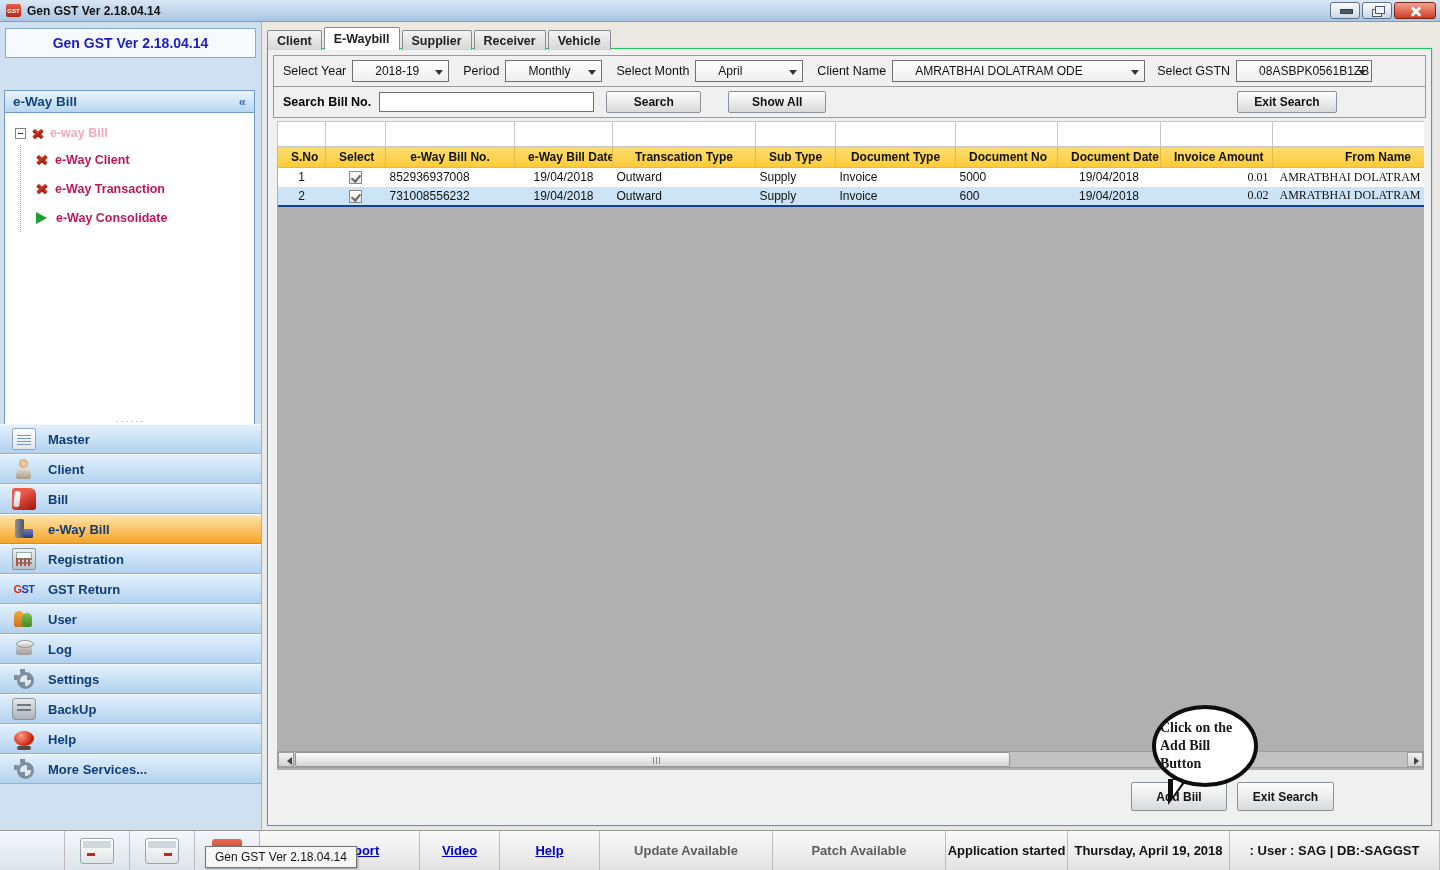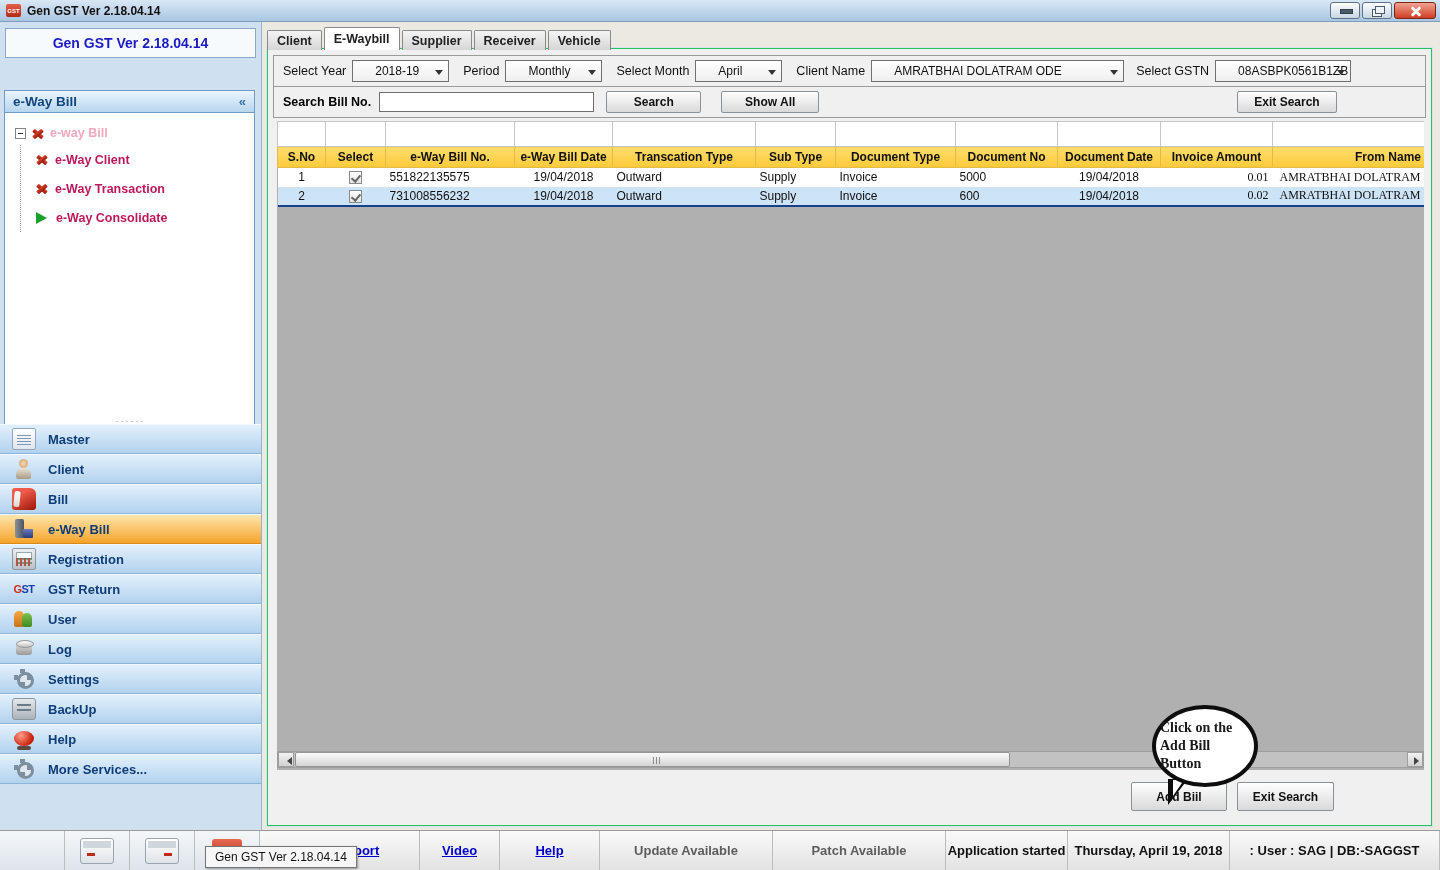--- a/index.html
+++ b/index.html
@@ -105,21 +105,21 @@
   .search-row { height:30px; display:flex; align-items:center; padding-left:9px; font-size:12.5px; }
   .search-row .slabel { font-weight:bold; margin-right:8px;text-align:center; }
   .search-input { width:215px; height:20px; border:1px solid #707070; background:#fff; font-size:12px; padding:0 4px; }
   .btn { height:22px; border:1px solid #8a9199; background:linear-gradient(#fefefe,#d9d9d9); font-weight:bold; font-size:12px;
     font-family:"Liberation Sans",sans-serif; padding:0 12px; border-radius:2px; color:#111; }
   .grid-area { position:absolute; left:9px; top:72px; right:7px; bottom:55px; background:#b0b0b0; overflow:hidden; }
   table.grid { border-collapse:collapse; table-layout:fixed; width:1147px; font-size:12px; }
   table.grid td, table.grid th { overflow:hidden; white-space:nowrap; }
   tr.band td { background:#fff; border:1px solid #c6c6c6; height:25px; }
   tr.hdr th { background:linear-gradient(#fede6e,#fbca38); border:1px solid #e2bc45; border-top-color:#fff0b8;
-    height:21px; font-weight:bold; color:#111; text-align:center; padding:0 3px; }
+    height:21px; font-weight:bold; color:#111; text-align:center; padding:0 13px; }
   tr.hdr th.ar { text-align:right; }
   tr.r td { height:19px; padding:0 4px; color:#111; background:#fff; }
   tr.r.alt td { background:#cde3f6; }
   tr.r td.c { text-align:center; } tr.r td.ar { text-align:right;font-family:Liberation Serif, serif; }
   tr.last td { border-bottom:2px solid #16418c; }
   .cb { width:13px; height:13px; border:1px solid #8a8a8a; background:linear-gradient(#fff,#e4e4e4); display:inline-block; position:relative; vertical-align:middle; }
   .cb::after { content:""; position:absolute; left:3px; top:1px; width:4px; height:7px; border-right:2px solid #666; border-bottom:2px solid #666; transform:rotate(40deg); }
   .hscroll { position:absolute; left:0; right:0; bottom:2px; height:17px; background:#c2c2c2; border:1px solid #9e9e9e; }
   .sarrow { position:absolute; top:0; width:16px; height:15px; background:linear-gradient(#f2f2f2,#d2d2d2); border:1px solid #9e9e9e; }
   .sarrow.l { left:0; } .sarrow.r { right:0; }
@@ -279,37 +279,37 @@
         <div class="filter-row">
           <label>Select Year</label>
           <div class="dd" style="width:97px">
               <span>2018-19</span>
             </div>
           <label style="margin-left:14px">Period</label>
           <div class="dd" style="width:97px">
               <span>Monthly</span>
             </div>
           <label style="margin-left:14px">Select Month</label>
-          <div class="dd" style="width:87px">
+          <div class="dd" style="width:108px">
               <span>April</span>
             </div>
           <label style="margin-left:14px">Client Name</label>
           <div class="dd" style="width:253px">
               <span>AMRATBHAI DOLATRAM ODE</span>
             </div>
           <label style="margin-left:12px">Select GSTN</label>
           <div class="dd" style="width:136px">
               <span>08ASBPK0561B1ZB</span>
             </div>
         </div>
         <div class="search-row">
           <span class="slabel">Search Bill No.</span>
           <input class="search-input" type="text" value="" style="">
           <button class="btn" style="width:95px;margin-left:12px">Search</button>
-          <button class="btn" style="width:98px;margin-left:20px">Show All</button>
+          <button class="btn" style="width:98px;margin-left:27px">Show All</button>
           <button class="btn" style="width:100px;margin-left:auto;margin-right:88px">Exit Search</button>
         </div>
       </div>
 
       <div class="grid-area">
         <table class="grid">
           <colgroup>
             <col style="width:48px">
               <col style="width:60px">
               <col style="width:129px">
@@ -345,21 +345,21 @@
             <th>Sub Type</th>
             <th>Document Type</th>
             <th>Document No</th>
             <th>Document Date</th>
             <th>Invoice Amount</th>
             <th class="ar">From Name</th>
           </tr>
           <tr class="r">
             <td class="c">1</td>
             <td class="c"><span class="cb"></span></td>
-            <td>551822135575</td>
+            <td>852936937008</td>
             <td class="c">19/04/2018</td>
             <td>Outward</td>
             <td>Supply</td>
             <td>Invoice</td>
             <td>5000</td>
             <td class="c">19/04/2018</td>
             <td class="ar">0.01</td>
             <td class="ar">AMRATBHAI DOLATRAM</td>
           </tr>
           <tr class="r alt last">

